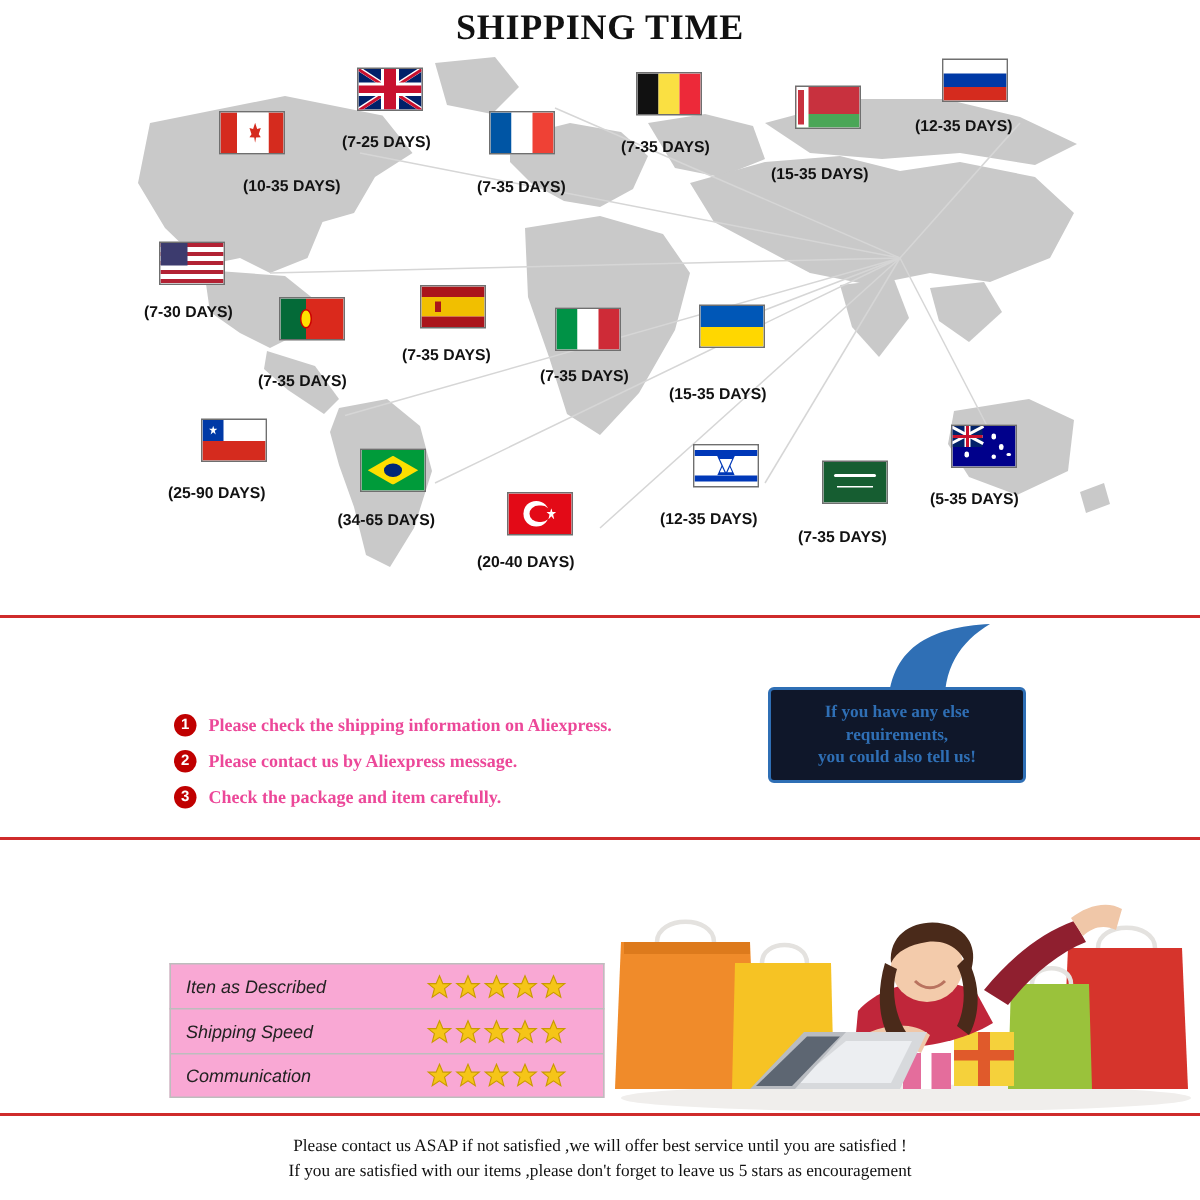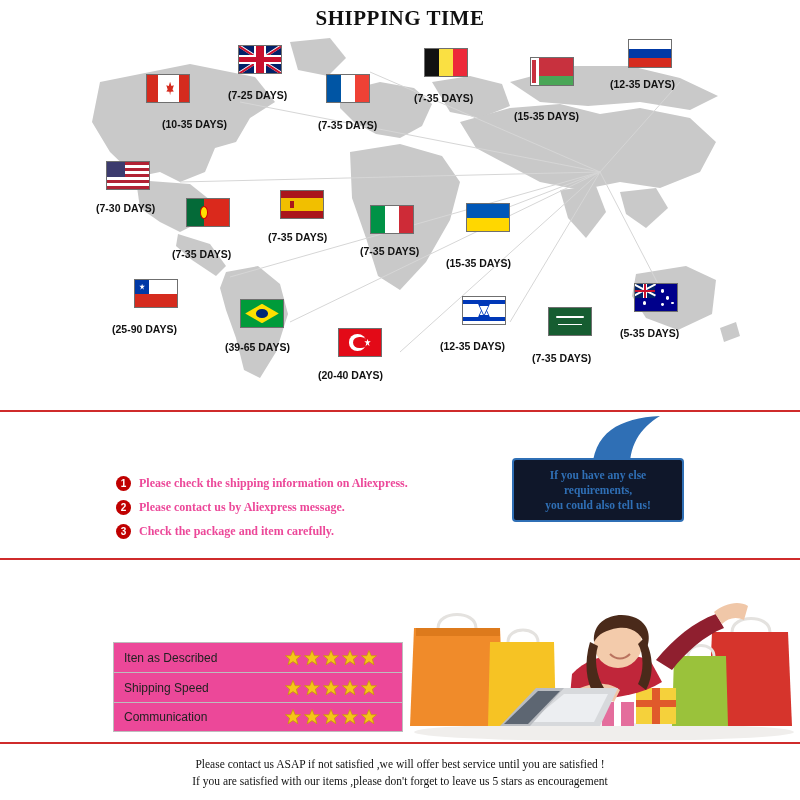--- a/index.html
+++ b/index.html
@@ -10,21 +10,21 @@
     position:relative;
     overflow:hidden;
   }
   .page{position:relative;width:800px;height:800px;}
 
   
   .title{
     position:absolute;top:6px;left:0;width:800px;
     text-align:center;
     font-family:"Liberation Serif", serif;
-    font-weight:bold;font-size:21px;letter-spacing:.5px;color:#111;
+    font-weight:bold;font-size:24px;letter-spacing:.5px;color:#111;
   }
 
   
   .map-section{position:absolute;top:0;left:0;width:800px;height:410px;overflow:hidden;}
   .map-svg{position:absolute;top:22px;left:40px;}
 
   .flag{
     position:absolute;
     width:44px;height:29px;
     border:1px solid #6f6f6f;
@@ -75,21 +75,21 @@
     background:#fff;
   }
   .review-head{
     position:absolute;left:114px;top:18px;
     color:#e03a3a;font-size:22px;line-height:26px;
     font-family:"Liberation Sans", sans-serif;
   }
   .rate-table{position:absolute;left:113px;top:82px;width:290px;}
   .rate-row{
     height:30px;border:1px solid #bdbdbd;border-bottom:none;
-    display:flex;align-items:center;box-sizing:border-box;background:#ec4899;
+    display:flex;align-items:center;box-sizing:border-box;background:#f9a8d4;font-style:italic;
   }
   .rate-row:last-child{border-bottom:1px solid #bdbdbd;}
   .rate-label{
     width:160px;padding-left:10px;font-size:12px;color:#222;
     font-family:"Liberation Sans", sans-serif;
   }
   .stars{display:flex;gap:1px;}
   .star{width:18px;height:18px;display:block;}
 
   
@@ -247,21 +247,21 @@
       <div style="left:0;top:0;width:34%;height:50%;background:#0039a6;"></div>
       <div style="left:10%;top:14%;width:14%;height:22%;background:#fff;clip-path:polygon(50% 0,61% 35%,98% 35%,68% 57%,79% 100%,50% 73%,21% 100%,32% 57%,2% 35%,39% 35%);"></div>
     </div>
     <div class="label" style="left:112px;top:323px;">(25-90 DAYS)</div>
 
     <div class="flag" style="left:240px;top:299px;">
       <div style="inset:0;background:#009b3a;"></div>
       <div style="left:10%;top:14%;width:80%;height:72%;background:#fedf00;clip-path:polygon(50% 0,100% 50%,50% 100%,0 50%);"></div>
       <div style="left:36%;top:34%;width:28%;height:32%;border-radius:50%;background:#002776;"></div>
     </div>
-    <div class="label" style="left:225px;top:341px;">(39-65 DAYS)</div>
+    <div class="label" style="left:225px;top:341px;">(34-65 DAYS)</div>
 
     <div class="flag" style="left:338px;top:328px;">
       <div style="inset:0;background:#e30a17;"></div>
       <div style="left:24%;top:20%;width:40%;height:60%;border-radius:50%;background:#fff;"></div>
       <div style="left:34%;top:28%;width:32%;height:44%;border-radius:50%;background:#e30a17;"></div>
       <div style="left:60%;top:36%;width:16%;height:28%;background:#fff;clip-path:polygon(50% 0,61% 35%,98% 35%,68% 57%,79% 100%,50% 73%,21% 100%,32% 57%,2% 35%,39% 35%);"></div>
     </div>
     <div class="label" style="left:318px;top:369px;">(20-40 DAYS)</div>
 
     <div class="flag" style="left:462px;top:296px;">

